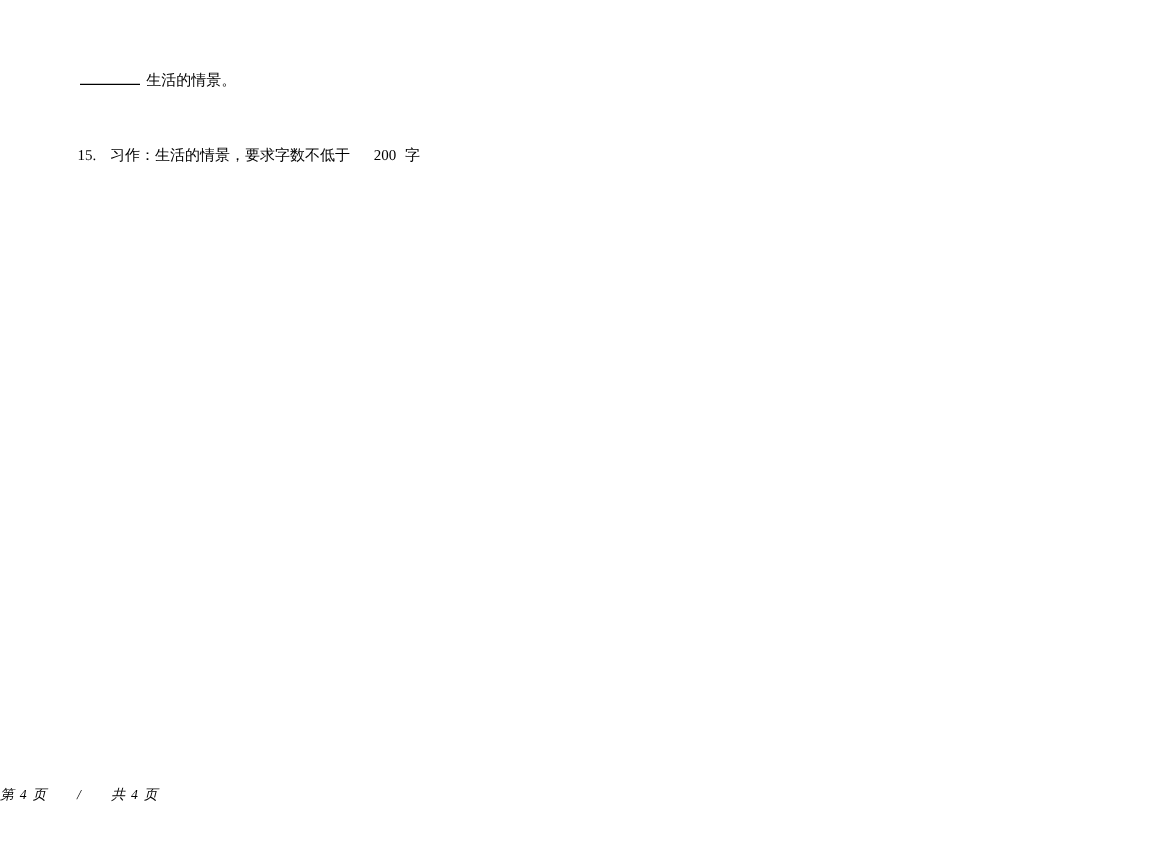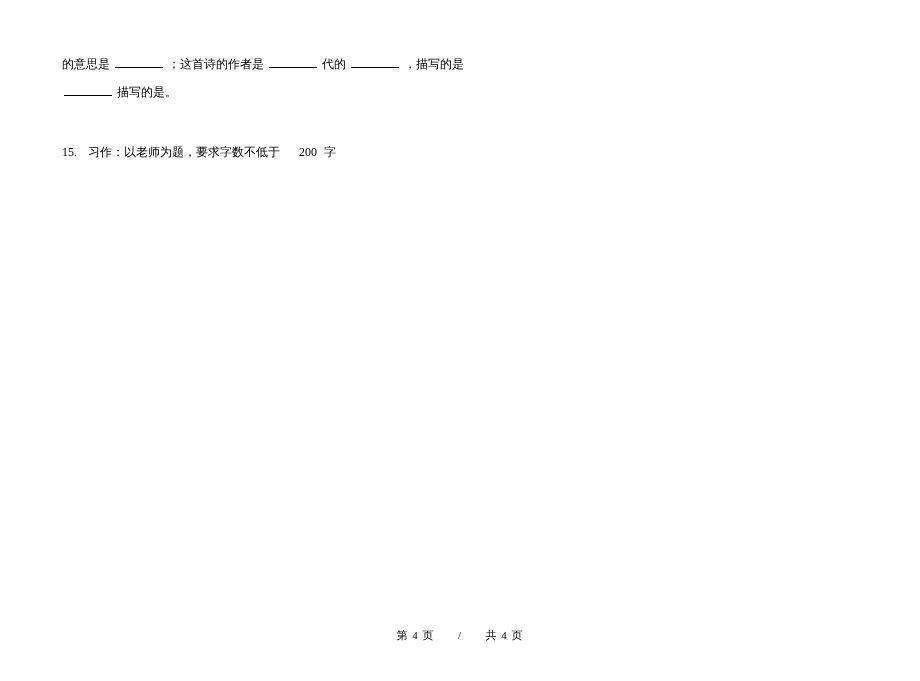--- a/index.html
+++ b/index.html
@@ -49,51 +49,43 @@
     }
     .word-count {
       margin-left: 16px;
       margin-right: 4px;
     }
     .footer {
       position: absolute;
       bottom: 38px;
       left: 0;
       width: 100%;
-      text-align: center;
+      text-align: left;
       font-size: 11px;
       letter-spacing: 1px;
+      font-style: italic;
     }
     .footer-gap {
       display: inline-block;
       width: 16px;
     }
   </style>
 </head>
 <body>
 
 <div class="content">
-  <div class="para1">
-    <span>的意思是</span>
-    <span class="fill-blank fill-blank-wide"></span>
-    <span>；这首诗的作者是</span>
-    <span class="fill-blank fill-blank-wide"></span>
-    <span>代的</span>
-    <span class="fill-blank fill-blank-wide"></span>
-    <span>，描写的是</span>
-  </div>
   <div class="para2">
     <span class="fill-blank fill-blank-wide"></span>
-    <span>描写的是。</span>
+    <span>生活的情景。</span>
   </div>
 
 
   <div class="question">
     <span class="q-number">15.</span>
-    <span>习作：以老师为题，要求字数不低于</span>
+    <span>习作：生活的情景，要求字数不低于</span>
     <span class="word-count">200</span>
     <span>字</span>
   </div>
 </div>
 
 <div class="footer">
   <span>第 4 页</span>
   <span class="footer-gap"></span>
   <span>/</span>
   <span class="footer-gap"></span>

